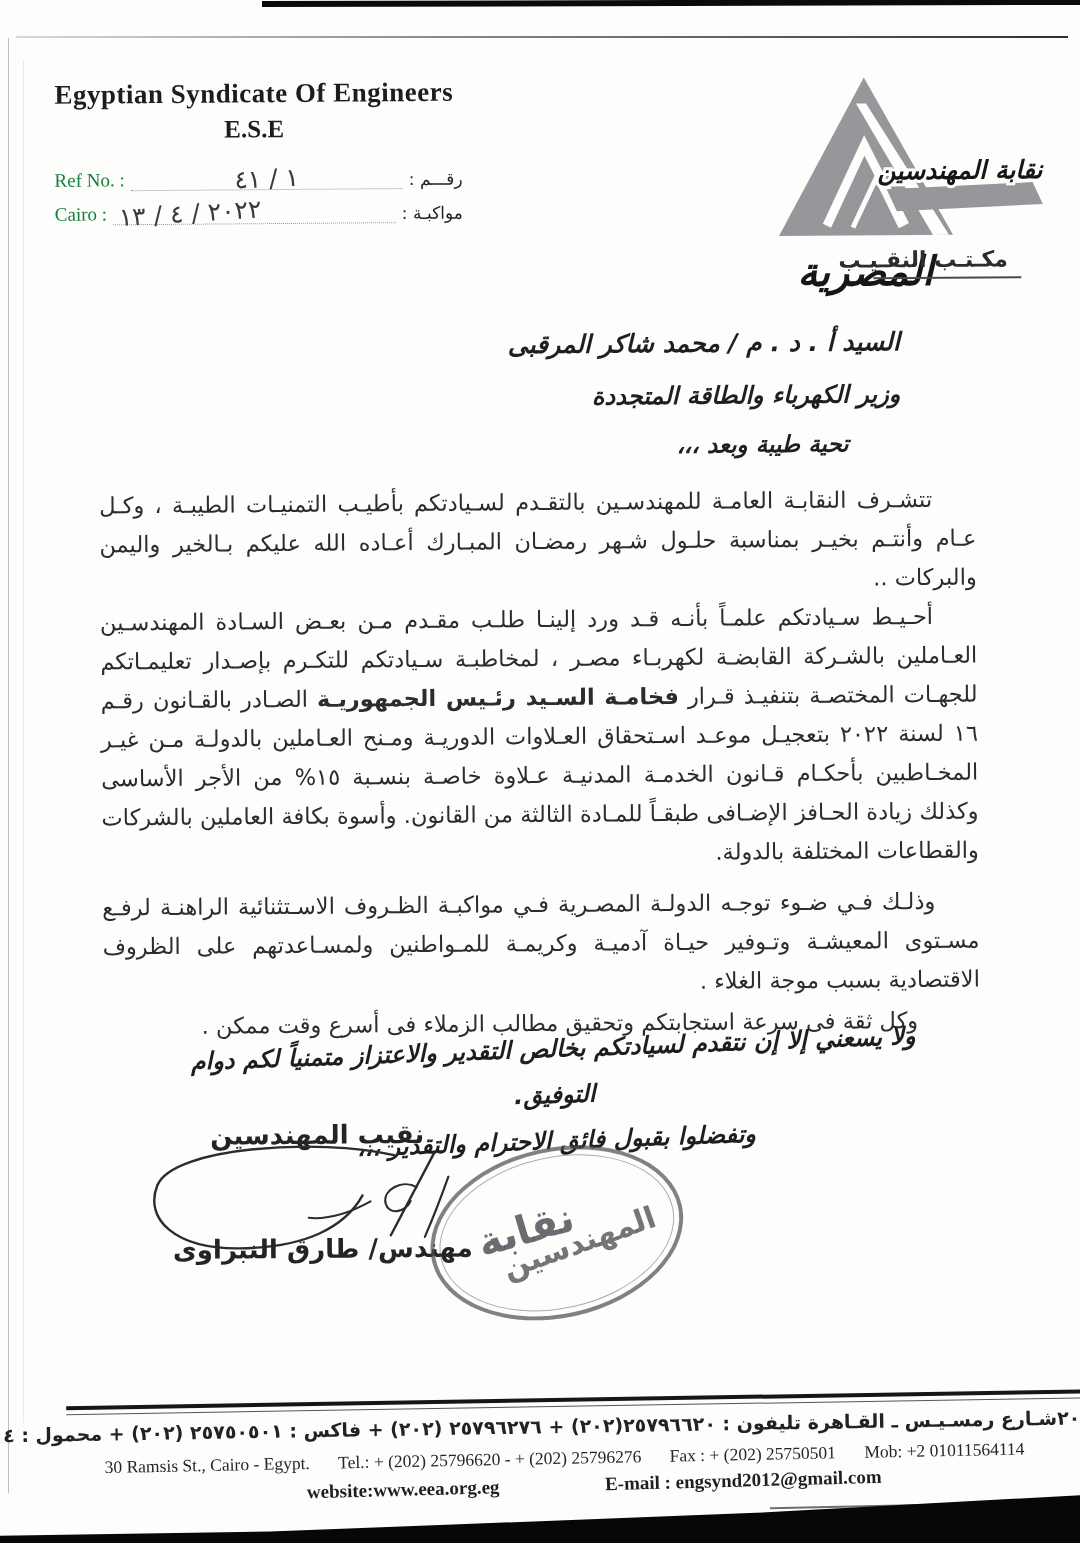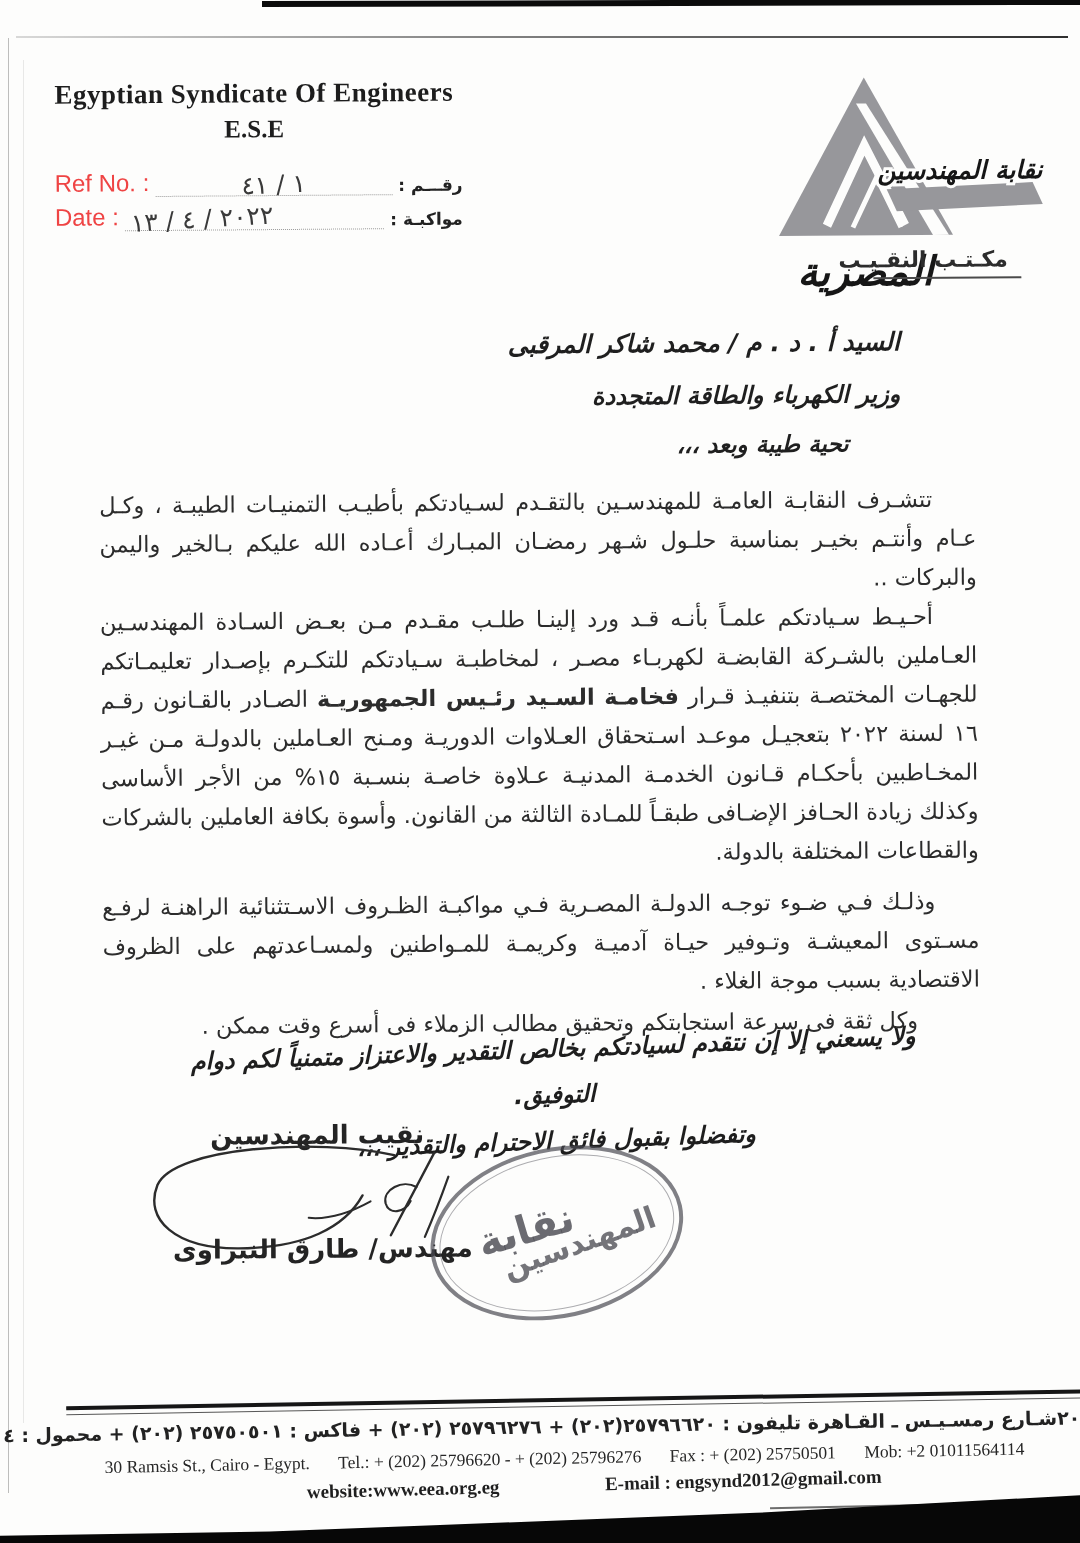--- a/index.html
+++ b/index.html
@@ -18,26 +18,26 @@
   .scan-under-email-line{position:absolute;left:770px;width:306px;top:1504px;height:2px;background:rgba(60,60,60,.75);transform:rotate(-1.2deg);}
   .content{position:absolute;inset:0;transform:rotate(-0.45deg);transform-origin:50% 40%;}
 
   
   .title-block{position:absolute;left:52px;top:76px;width:412px;text-align:center;}
   .title-en{font-family:"Liberation Serif",serif;font-weight:bold;font-size:27px;color:#1d1d1d;letter-spacing:.5px;}
   .ese-en{font-family:"Liberation Serif",serif;font-weight:bold;font-size:25px;color:#1d1d1d;margin-top:6px;}
   .ref-row,.date-row{position:absolute;left:58px;width:408px;display:flex;align-items:flex-end;}
   .ref-row{top:166px;}
   .date-row{top:200px;}
-  .lbl-en{font-family:Liberation Sans, sans-serif;font-size:24px;color:#ef4444;white-space:nowrap;}
+  .lbl-en{font-family:Liberation Serif, serif;font-size:19px;color:#15803d;white-space:nowrap;}
   .dotline{flex:1;border-bottom:1px dotted #9a9a9a;height:16px;margin:0 6px;position:relative;}
   .hand{position:absolute;bottom:-4px;font-size:25px;color:#3a3a3a;direction:ltr;unicode-bidi:isolate;letter-spacing:2px;white-space:nowrap;}
   .hand-ref{left:50%;transform:translateX(-50%) rotate(-2deg);}
   .hand-date{left:6px;transform:rotate(-3deg);}
-  .lbl-ar{font-size:17px;font-weight:bold;color:#222;white-space:nowrap;direction:rtl;}
+  .lbl-ar{font-size:17px;font-weight:normal;color:#222;white-space:nowrap;direction:rtl;}
 
   .logo-svg{position:absolute;left:772px;top:66px;}
   .office{position:absolute;left:828px;top:250px;width:196px;text-align:center;direction:rtl;}
   .office-text{font-size:22px;font-weight:bold;color:#2c2c2c;letter-spacing:1px;}
   .office-underline{width:148px;height:2px;background:#4a4a4a;margin:5px auto 0 58px;}
 
   
   .recipient{position:absolute;right:178px;top:330px;direction:rtl;text-align:right;color:#1f1f1f;}
   .recipient .r1{font-size:25px;font-weight:bold;font-style:italic;margin-bottom:24px;}
   .recipient .r2{font-size:24px;font-weight:bold;font-style:italic;margin-bottom:22px;}
@@ -95,21 +95,21 @@
 
     <div class="ref-row">
       <span class="lbl-en">Ref No. :</span>
       <span class="dotline">
         <span class="hand hand-ref">١ / ٤١</span>
       </span>
       <span class="lbl-ar">رقـــم :</span>
     </div>
 
     <div class="date-row">
-      <span class="lbl-en">Date :</span>
+      <span class="lbl-en">Cairo :</span>
       <span class="dotline">
         <span class="hand hand-date">٢٠٢٢ / ٤ / ١٣</span>
       </span>
       <span class="lbl-ar">مواكبـة :</span>
     </div>
 
     <svg class="logo-svg" width="286" height="238" viewBox="0 0 286 238">
       <polygon points="10,172 96,14 184,172" fill="#97979b"></polygon>
       <polygon points="88,40 98,40 180,172 164,172" fill="#fdfdfc"></polygon>
       <polyline points="58,162 96,82 136,162" fill="none" stroke="#fdfdfc" stroke-width="9"></polyline>

